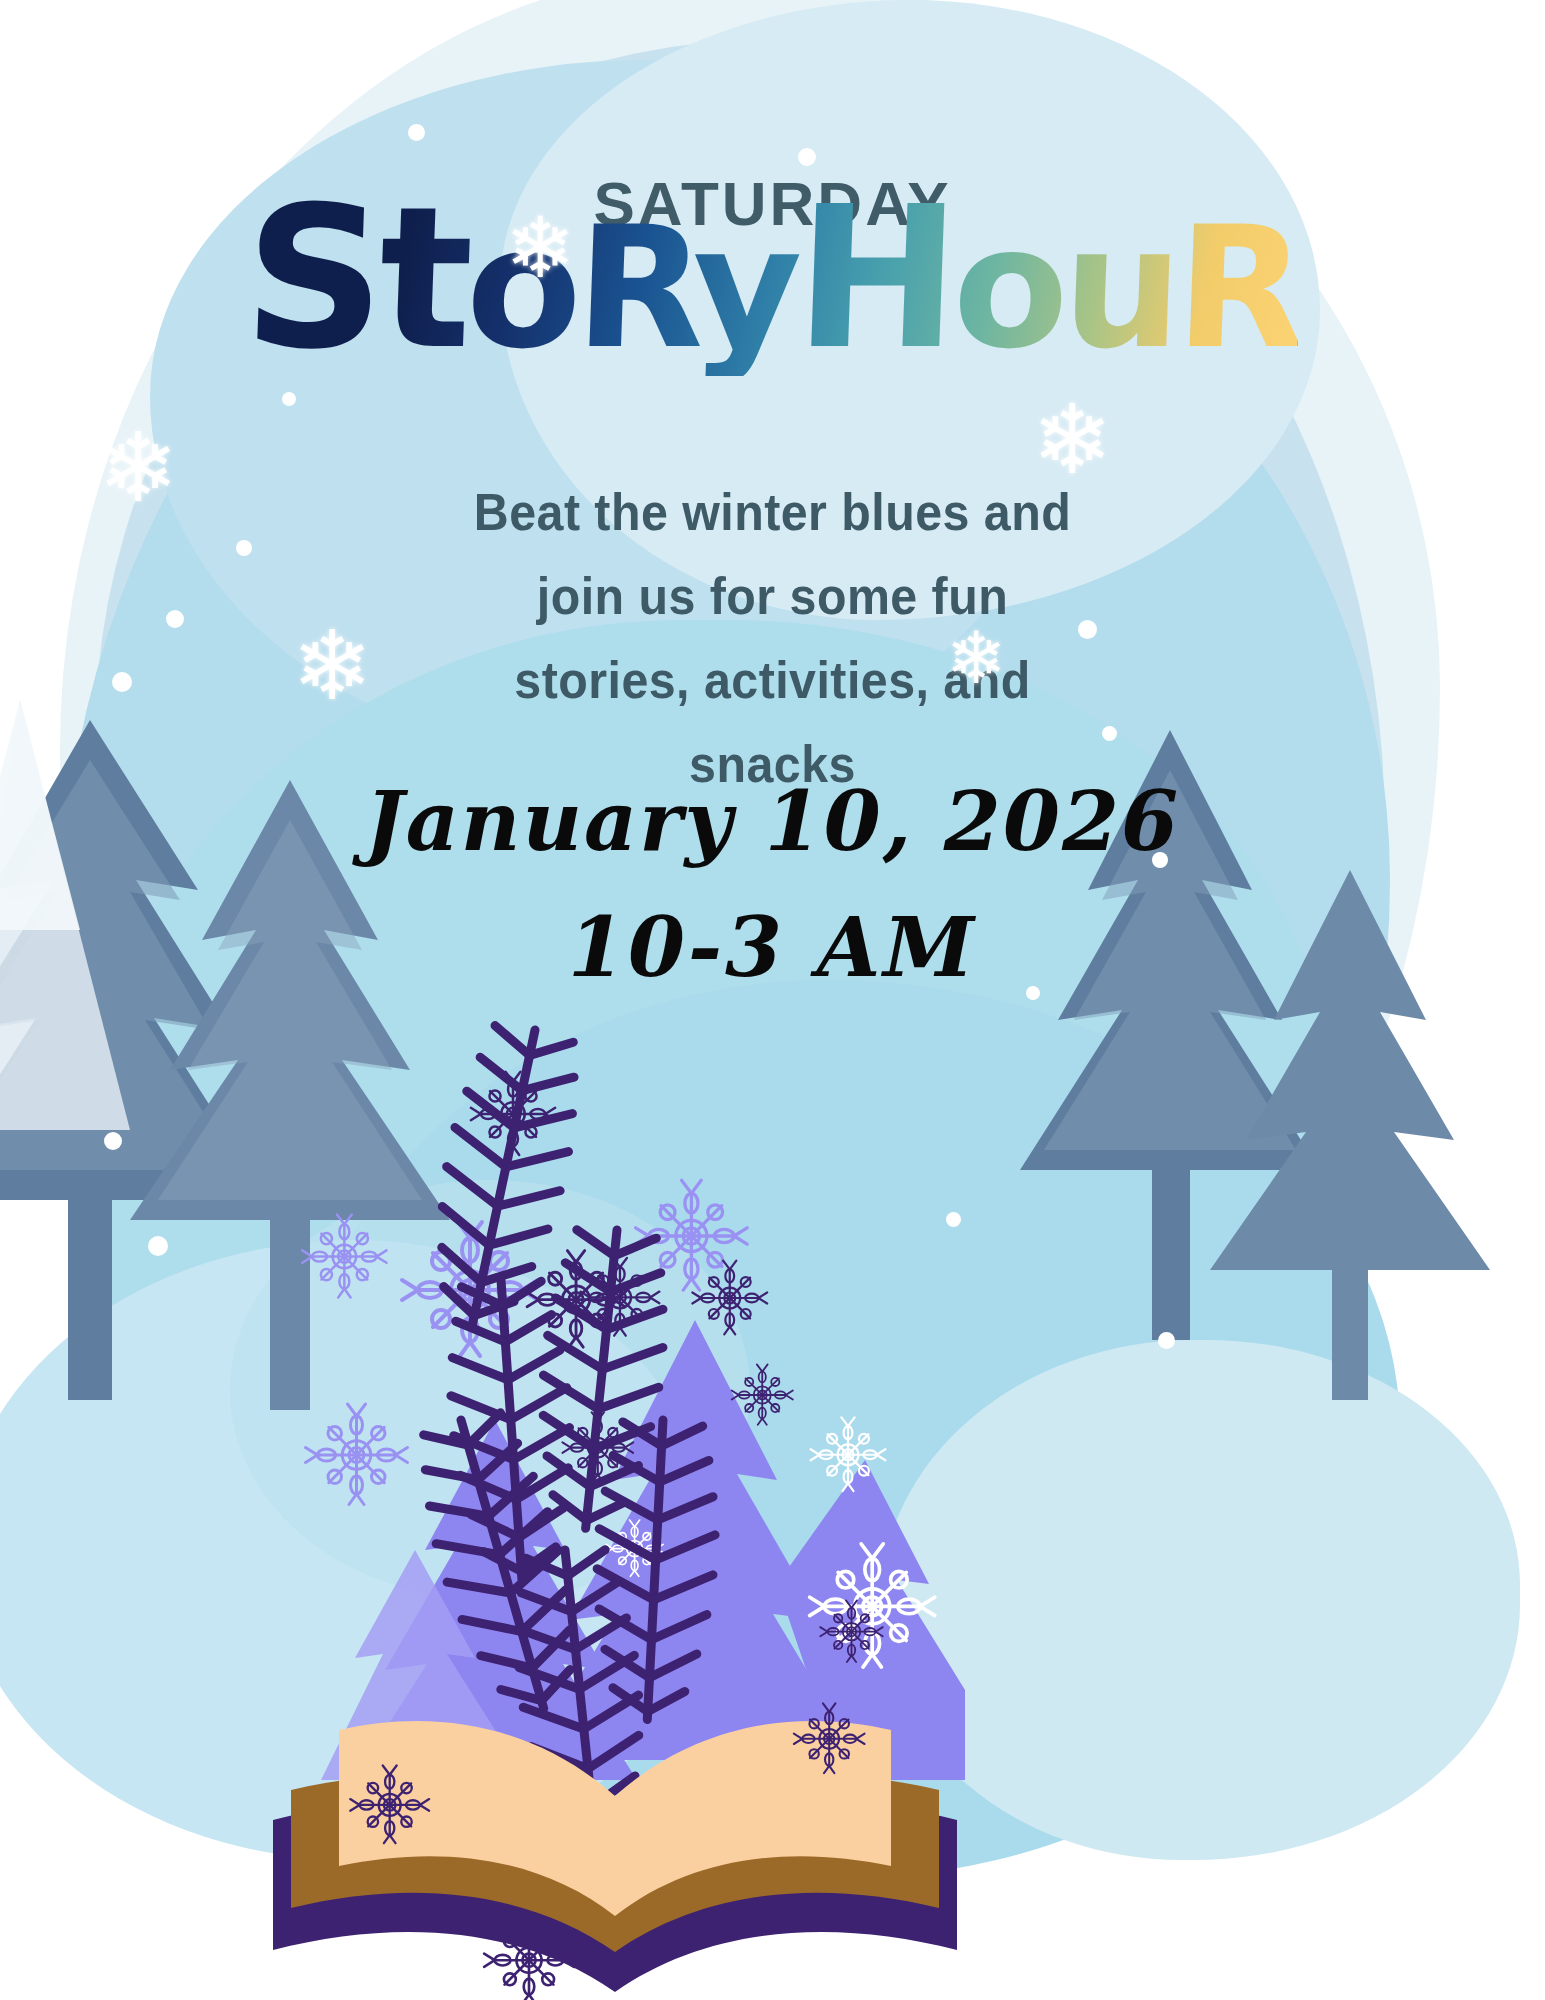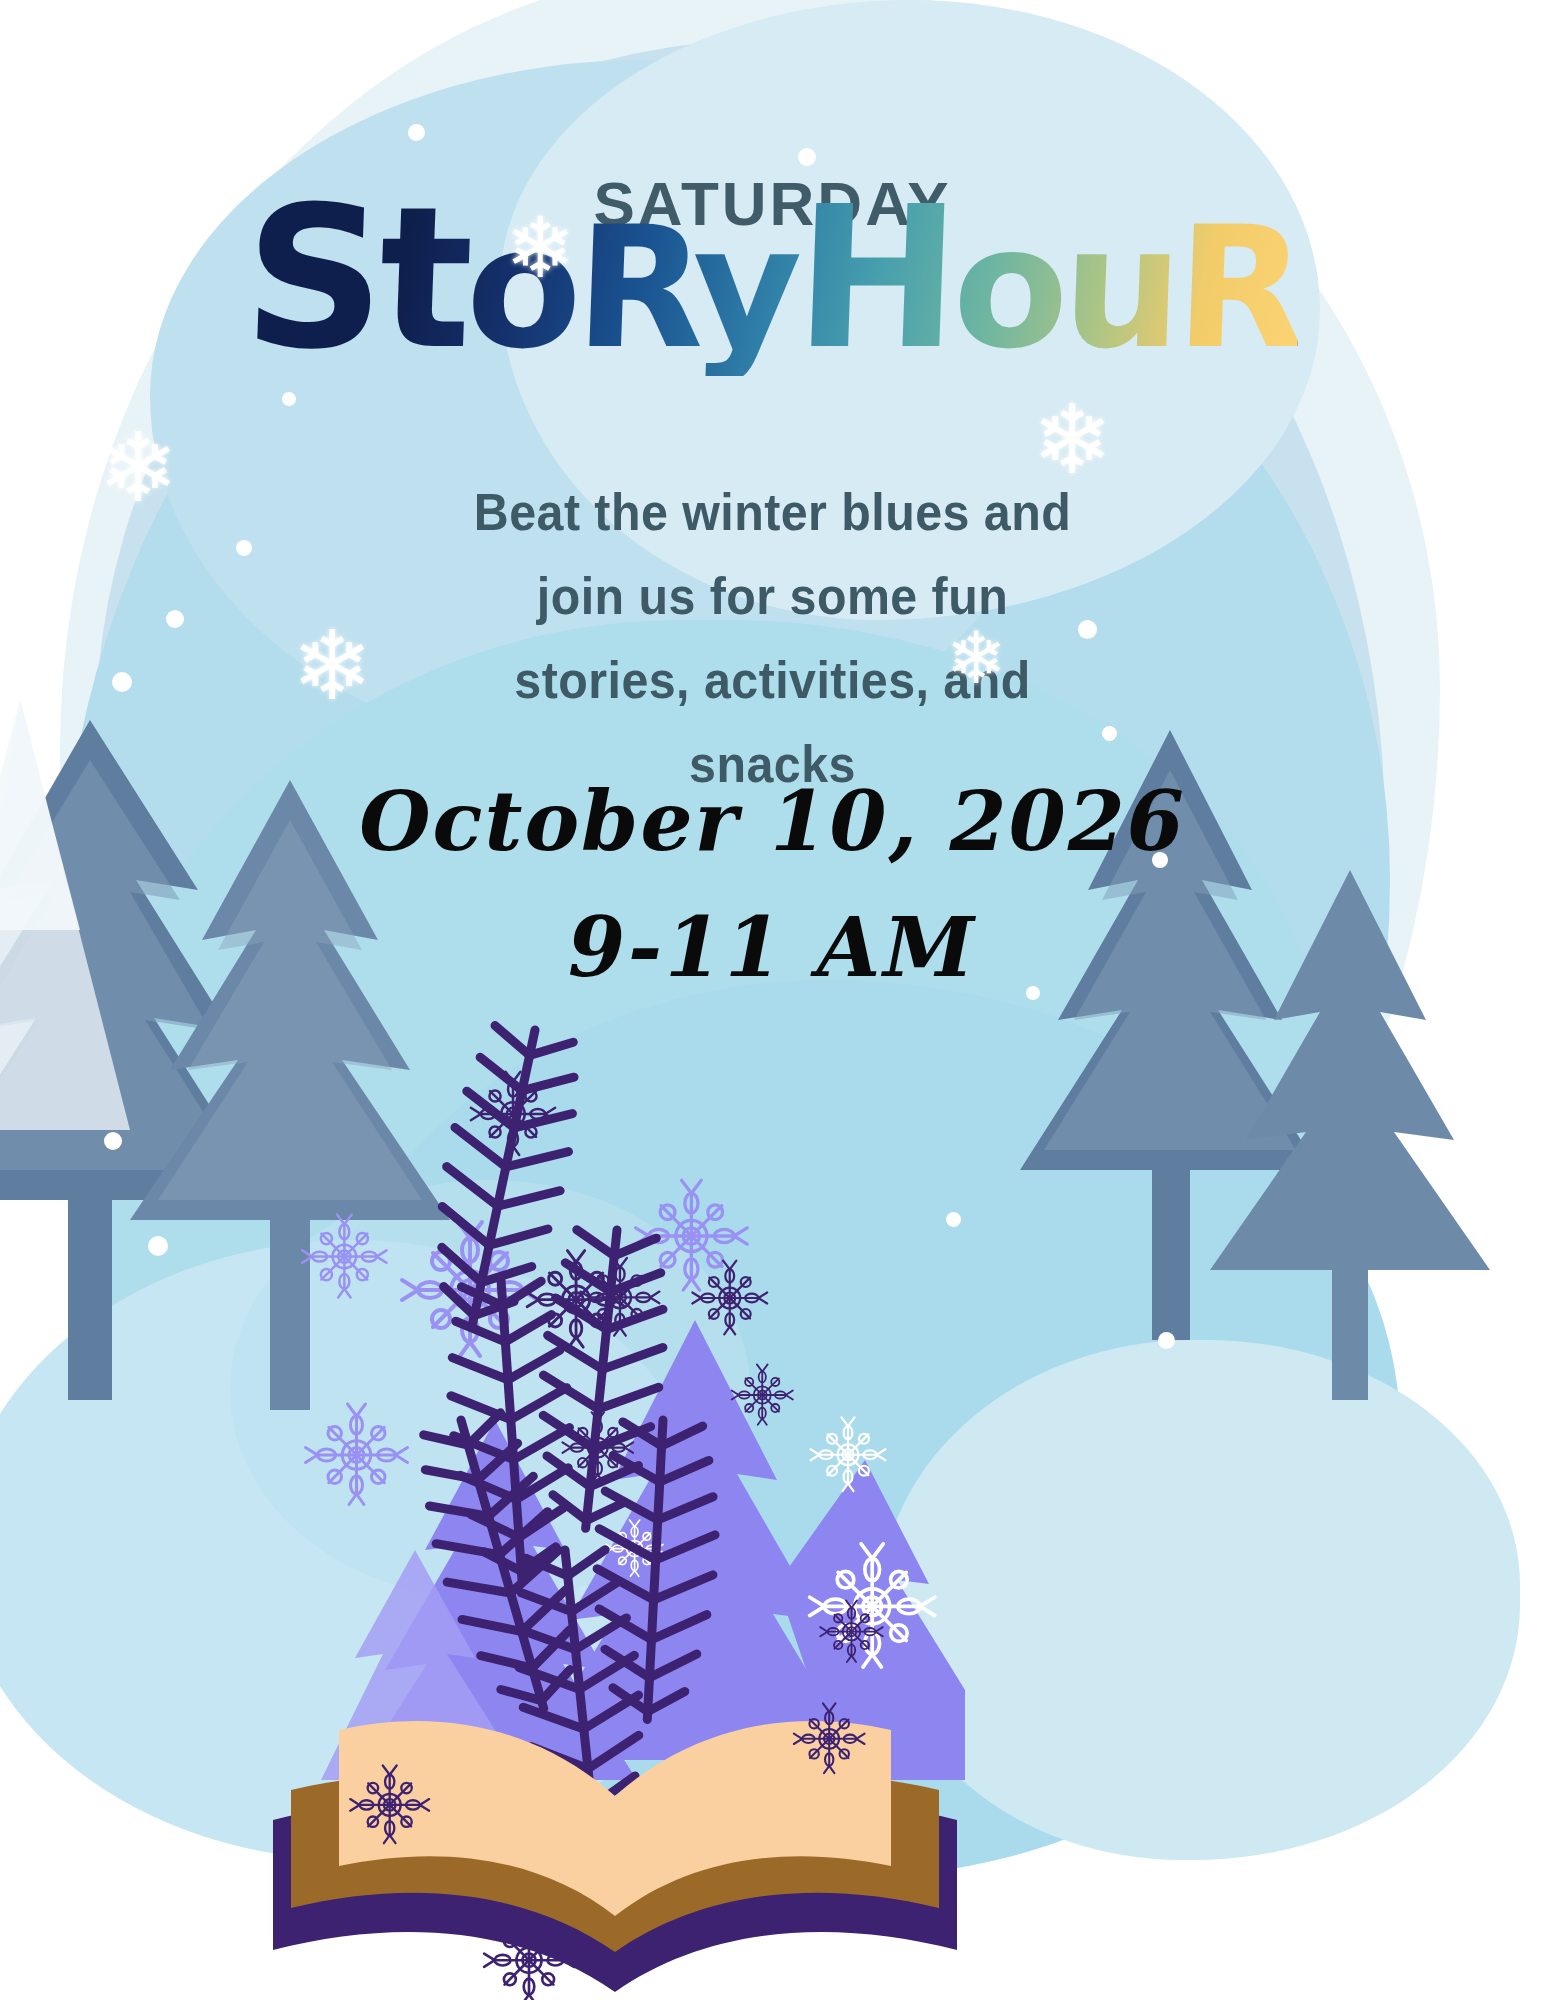--- a/index.html
+++ b/index.html
@@ -221,22 +221,22 @@
   </div>
 
   <div class="body-copy">
     <span class="ln">Beat the winter blues and</span>
     <span class="ln">join us for some fun</span>
     <span class="ln">stories, activities, and</span>
     <span class="ln">snacks</span>
   </div>
 
   <div class="date-time">
-    <span class="date-line">October 10, 2026</span>
-    <span class="time-line">9-11 AM</span>
+    <span class="date-line">January 10, 2026</span>
+    <span class="time-line">10-3 AM</span>
   </div>
 
   <div class="book-art">
     <svg viewBox="0 0 700 1010" xmlns="http://www.w3.org/2000/svg">
       <defs>
 
         <g id="orn">
           <g stroke-width="4" fill="none" stroke-linecap="round">
             <line x1="0" y1="-52" x2="0" y2="52"></line>
             <line x1="-52" y1="0" x2="52" y2="0"></line>

